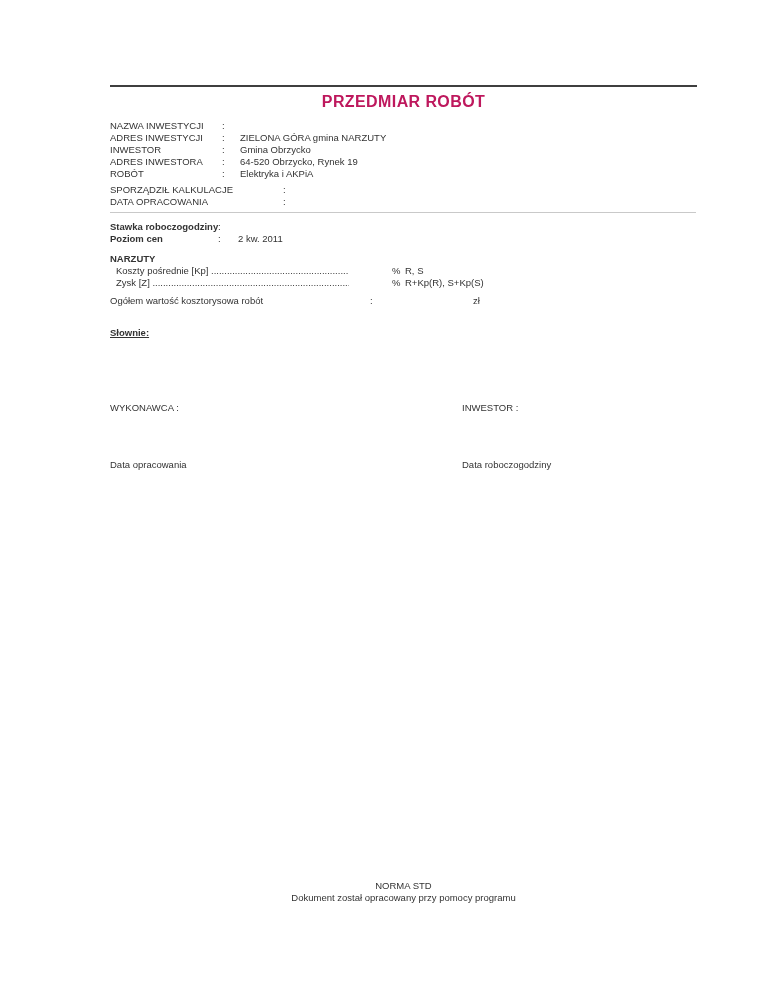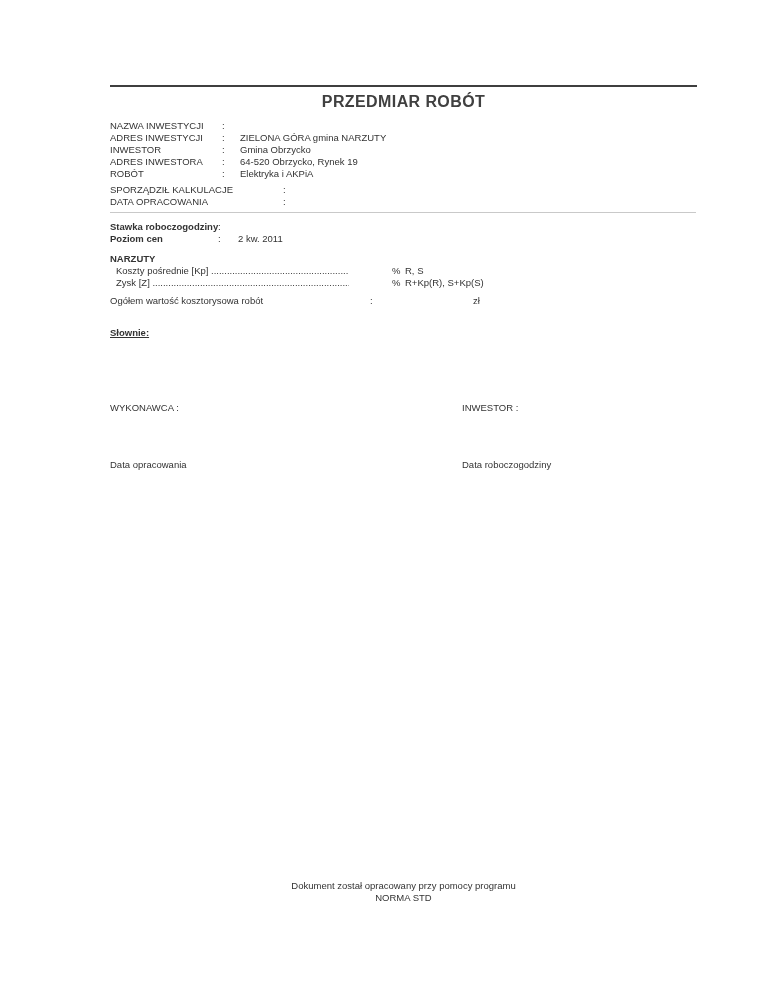--- a/index.html
+++ b/index.html
@@ -26,21 +26,21 @@
   }
   .doc-title {
     position: absolute;
     left: 110px; top: 92px;
     width: 587px;
     text-align: center;
     font-size: 16px;
     line-height: 19px;
     font-weight: bold;
     letter-spacing: 0.4px;
-    color: #404040;
+    color: #be185d;
   }
   .abs-block { position: absolute; left: 110px; white-space: nowrap; }
   .row { display: flex; white-space: nowrap; }
 
   .investment { top: 120px; }
   .investment .lbl { width: 112px; }
   .investment .col { width: 18px; }
 
   .prep { top: 184px; }
   .prep .lbl { width: 173px; }
@@ -181,17 +181,17 @@
     <span class="left-col">WYKONAWCA :</span>
     <span>INWESTOR :</span>
   </div>
 
   <div class="abs-block date-row row">
     <span class="left-col">Data opracowania</span>
     <span>Data roboczogodziny</span>
   </div>
 
   <div class="footer">
+    <div>NORMA STD</div>
     <div>Dokument został opracowany przy pomocy programu</div>
-    <div>NORMA STD</div>
   </div>
 
 </div>
 
 </body></html>

